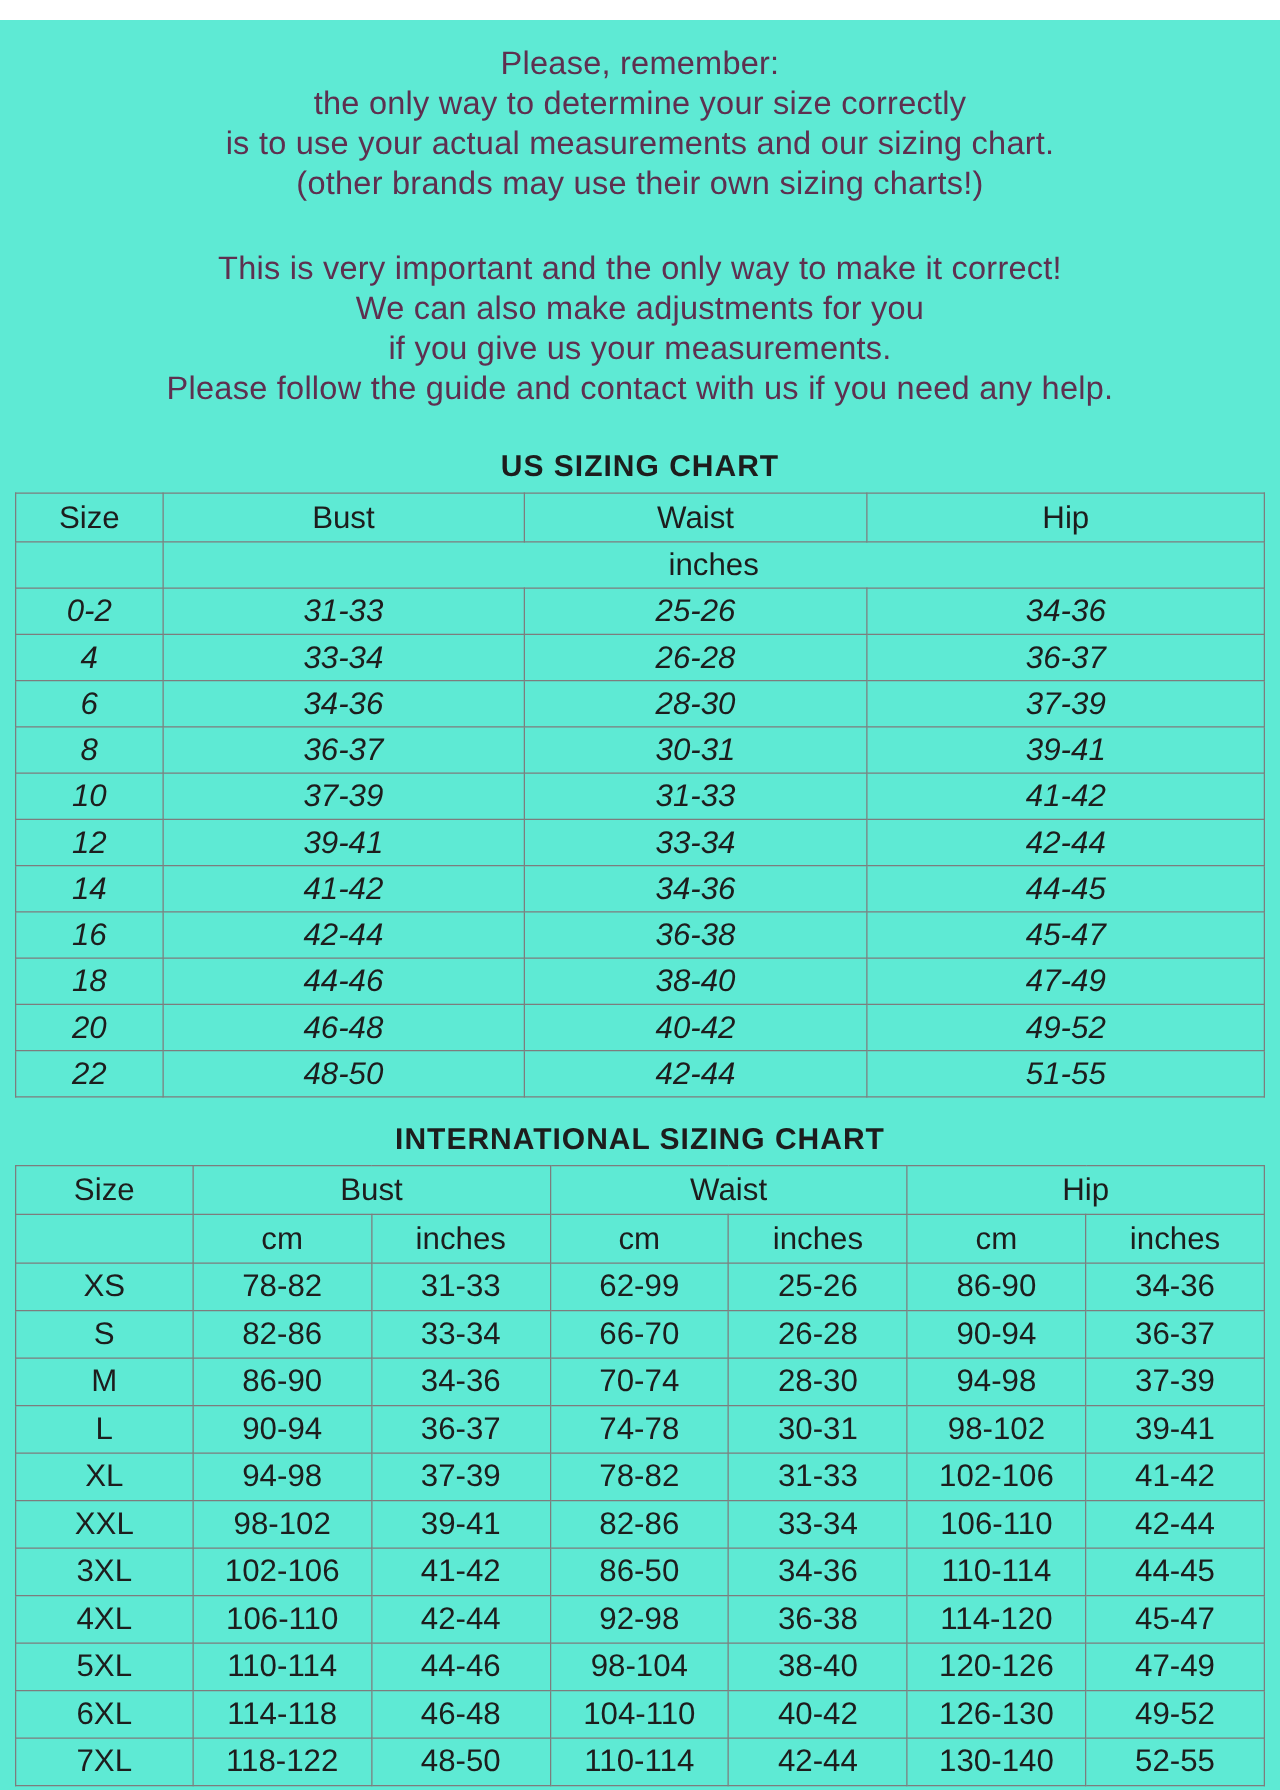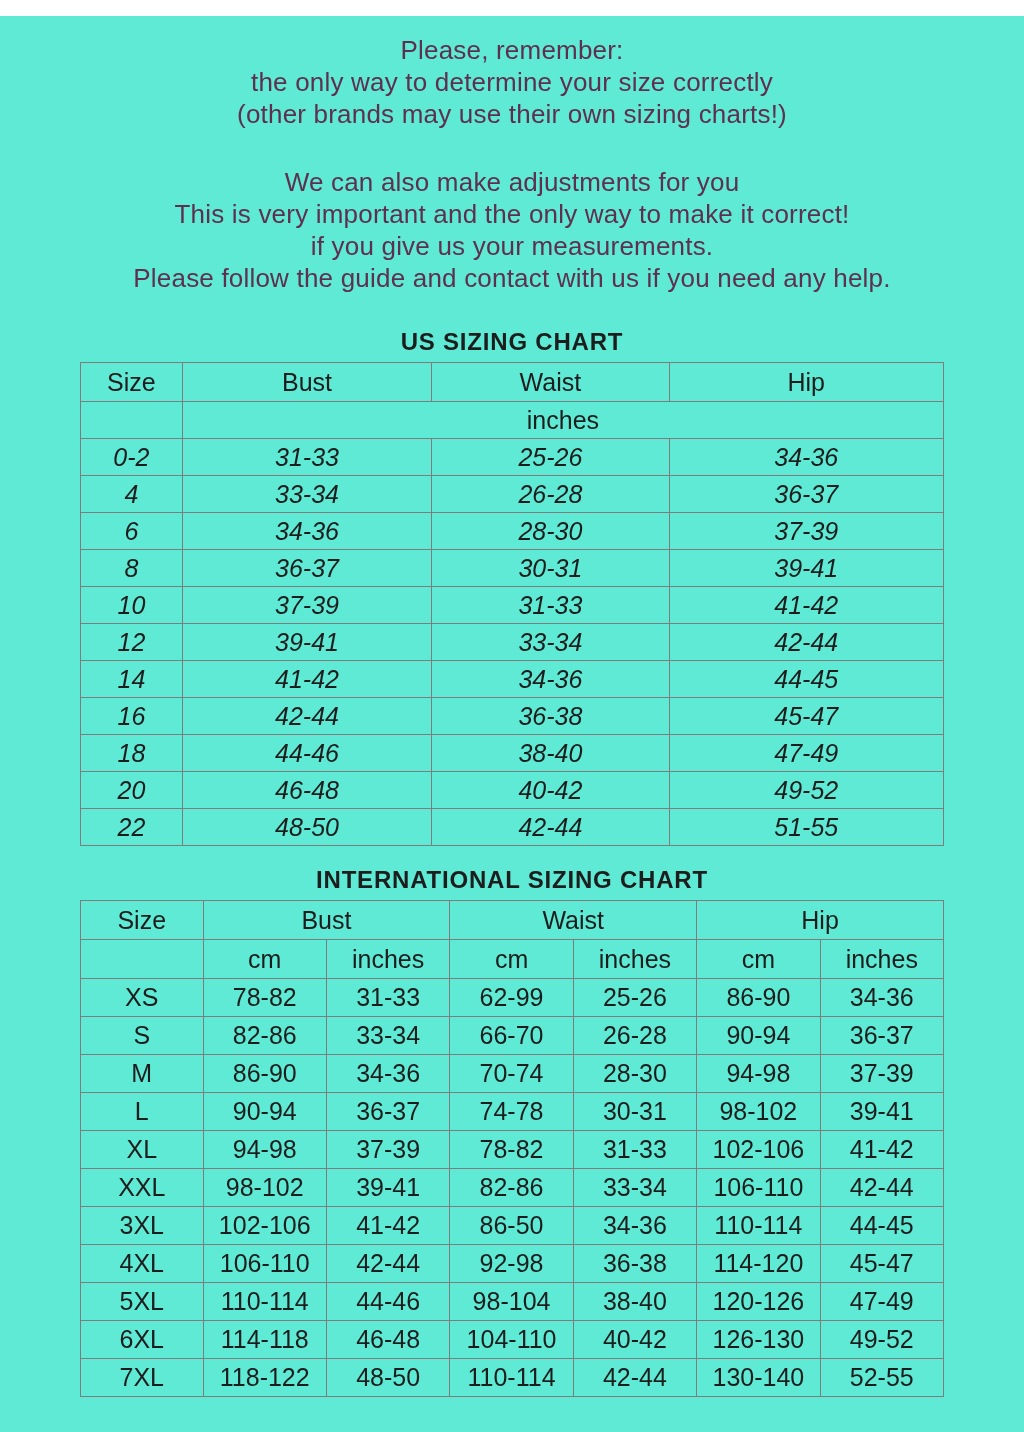--- a/index.html
+++ b/index.html
@@ -38,21 +38,21 @@
     font-size: 24px;
     font-weight: bold;
     letter-spacing: 0.8px;
     margin: 34px 0 6px 0;
   }
   .chart-title.intl {
     margin-top: 20px;
   }
   
   table.sizing {
-    width: 864px;
+    width: 1000px;
     margin: 0 auto;
     border-collapse: collapse;
     table-layout: fixed;
     color: #1d1d1d;
     font-size: 25px;
   }
   table.sizing th,
   table.sizing td {
     border: 1px solid #7d7d7d;
     text-align: center;
@@ -76,24 +76,25 @@
   .intl-col-sub  { width: 14.3%; }
 </style>
 </head>
 <body>
 
 <div class="page">
 
   <div class="intro">
     <p>Please, remember:</p>
     <p>the only way to determine your size correctly</p>
+    <p>is to use your actual measurements and our sizing chart.</p>
     <p>(other brands may use their own sizing charts!)</p>
     <div class="gap"></div>
+    <p>This is very important and the only way to make it correct!</p>
     <p>We can also make adjustments for you</p>
-    <p>This is very important and the only way to make it correct!</p>
     <p>if you give us your measurements.</p>
     <p>Please follow the guide and contact with us if you need any help.</p>
   </div>
 
   <h2 class="chart-title">US SIZING CHART</h2>
 
   <table class="sizing us-table">
     <colgroup>
       <col class="us-col-size">
         <col class="us-col-bust">

